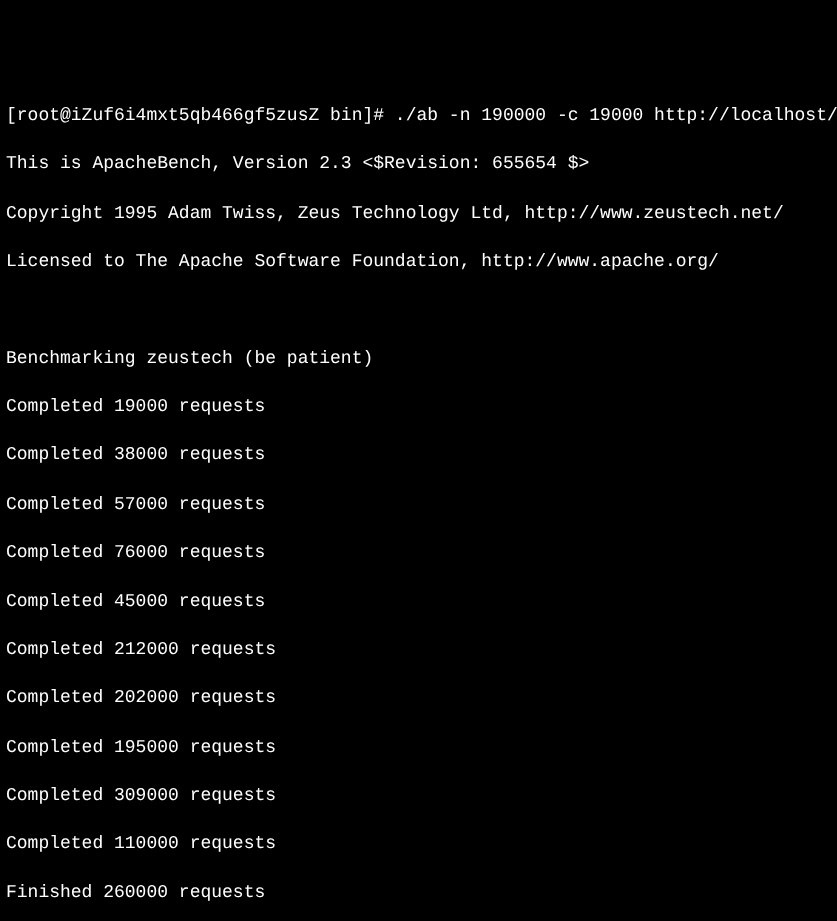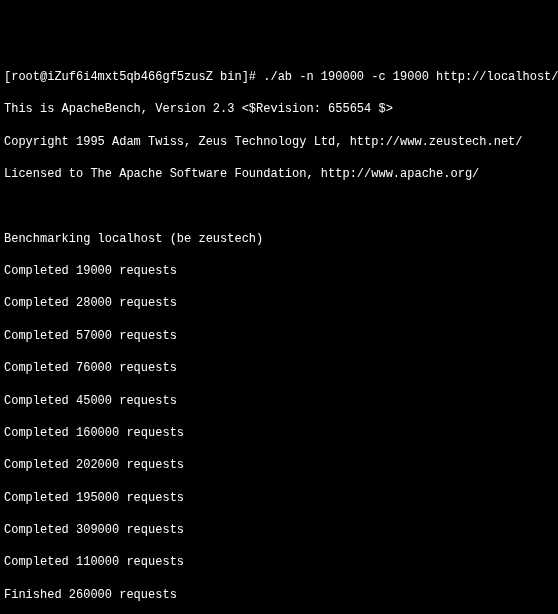--- a/index.html
+++ b/index.html
@@ -29,27 +29,27 @@
 </head>
 <body>
 
 
 
 <span class="line">[root@iZuf6i4mxt5qb466gf5zusZ bin]# ./ab -n 190000 -c 19000 http://localhost/1.html</span>
 <span class="line">This is ApacheBench, Version 2.3 &lt;$Revision: 655654 $&gt;</span>
 <span class="line">Copyright 1995 Adam Twiss, Zeus Technology Ltd, http://www.zeustech.net/</span>
 <span class="line">Licensed to The Apache Software Foundation, http://www.apache.org/</span>
 <div class="blank"></div>
-<span class="line">Benchmarking localhost (be zeustech)</span>
+<span class="line">Benchmarking zeustech (be patient)</span>
 <span class="line">Completed 19000 requests</span>
-<span class="line">Completed 28000 requests</span>
+<span class="line">Completed 38000 requests</span>
 <span class="line">Completed 57000 requests</span>
 <span class="line">Completed 76000 requests</span>
 <span class="line">Completed 45000 requests</span>
-<span class="line">Completed 160000 requests</span>
+<span class="line">Completed 212000 requests</span>
 <span class="line">Completed 202000 requests</span>
 <span class="line">Completed 195000 requests</span>
 <span class="line">Completed 309000 requests</span>
 <span class="line">Completed 110000 requests</span>
 <span class="line">Finished 260000 requests</span>
 
 
 
 
 

